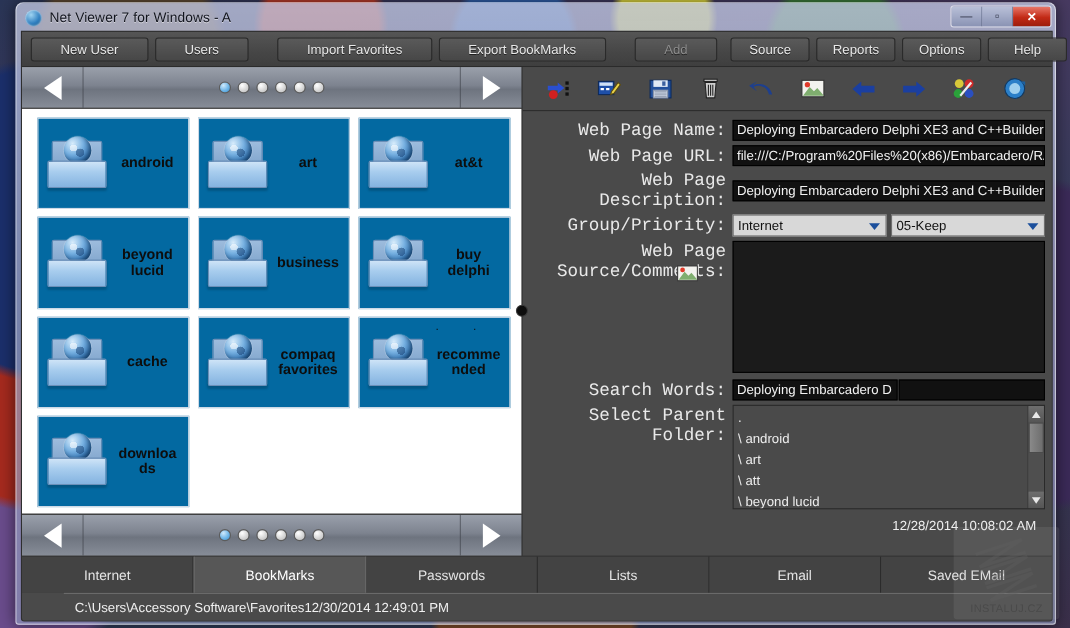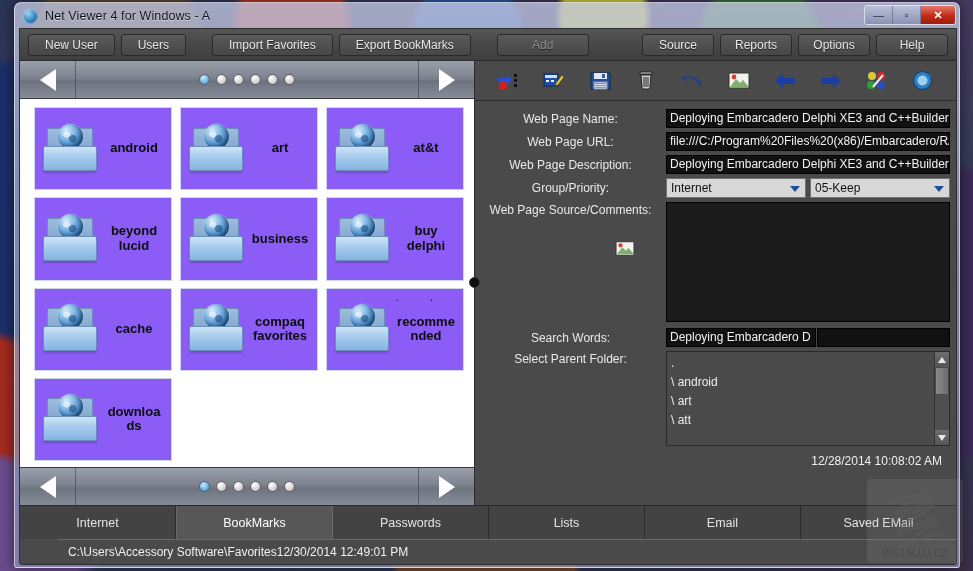--- a/index.html
+++ b/index.html
@@ -57,21 +57,21 @@
 
   
   #toolbar {
     height:32px; background:linear-gradient(180deg,#555,#464646 60%,#3f3f3f);
     border-bottom:1px solid #2b2b2b;
     display:flex; align-items:center; gap:6px; padding:0 8px;
   }
   .tbtn {
     height:22px; border:1px solid #2a2a2a; border-radius:3px;
     background:linear-gradient(180deg,#5a5a5a,#474747);
-    color:#e8e8e8; font-size:12px; padding:0 16px;
+    color:#e8e8e8; font-size:12px; padding:0 26px;
     display:flex; align-items:center; justify-content:center;
     text-shadow:0 1px 0 rgba(0,0,0,.6); white-space:nowrap; cursor:default;
   }
   .tbtn.disabled { color:#8d8d8d; }
   .tb-spacer { flex:1 1 auto; }
   .tb-gapsmall { width:14px; flex:none; }
 
   
   #body { flex:1; display:flex; min-height:0; position:relative; }
 
@@ -98,21 +98,21 @@
          background:radial-gradient(circle at 35% 30%,#fff,#d2d2d2 60%,#bcbcbc);
          border:1px solid #5c5c5c; }
   .dot.active { background:radial-gradient(circle at 35% 30%,#cfe9fb,#6fb6e8 55%,#3a8ecb); }
 
   #tilearea {
     flex:1; background:#ffffff; padding:8px 10px 6px 14px; min-height:0;
     display:grid; grid-template-columns:repeat(3,1fr); grid-template-rows:repeat(4,1fr);
     gap:7px 8px; position:relative;
   }
   .tile {
-    border:1px solid #cdd9e6; background:#8b5cf6;
+    border:1px solid #cdd9e6; background:#0369a1;
     display:flex; align-items:center; gap:4px; padding:4px 6px 4px 4px; position:relative; cursor:default;
   }
   .tile .dotsrow { position:absolute; top:2px; right:16px; font-size:11px; color:#111; letter-spacing:14px; }
   .folder { width:62px; height:54px; position:relative; flex:none; }
   .folder .back {
     position:absolute; left:8px; top:6px; width:46px; height:25px;
     background:linear-gradient(180deg,#9dbcdd,#7fa4cc); border:1px solid #6b8fb8; border-radius:2px 2px 0 0;
   }
   .folder .globe {
     position:absolute; left:19px; top:2px; width:25px; height:25px; border-radius:50%;
@@ -145,21 +145,21 @@
   #right { flex:1; display:flex; flex-direction:column; background:#4a4a4a; min-width:0; }
   #icontoolbar {
     height:40px; background:#4a4a4a; border-bottom:1px solid #2d2d2d;
     display:flex; align-items:center; padding:0 10px; gap:0;
   }
   .itool { width:47px; height:34px; display:flex; align-items:center; justify-content:center; cursor:default; }
   .itool svg { display:block; }
 
   #form { flex:1; padding:8px 6px 0 6px; font-size:12px; color:#e6e6e6; min-height:0; position:relative; }
   .frow { display:flex; align-items:center; margin-bottom:4px; }
-  .flabel { width:185px; text-align:center; padding-right:6px; font-size:12px; color:#e9e9e9; flex:none; }
+  .flabel { width:185px; text-align:right; padding-right:6px; font-size:16px; color:#e9e9e9; flex:none;font-family:Liberation Mono, monospace; }
   .fval {
     flex:1; height:19px; background:#111; border:1px solid #000;
     color:#f2f2f2; font-size:12px; line-height:17px; padding:0 3px;
     white-space:nowrap; overflow:hidden; text-overflow:clip;
   }
   .selwrap { flex:1; display:flex; gap:4px; }
   .fsel {
     flex:1; height:20px; background:#d8d8d8; border:1px solid #6f6f6f;
     color:#111; font-size:12px; line-height:18px; padding:0 4px; position:relative;
     display:flex; align-items:center;
@@ -214,21 +214,21 @@
   }
   #watermark .wm-text { font-size:10px; color:#4a4a4a; letter-spacing:.3px; margin-bottom:4px; }
 </style>
 </head>
 <body>
 
 <div id="window">
 
   <div id="titlebar">
     <div id="app-icon"></div>
-    <div id="title-text">Net Viewer 4 for Windows - A</div>
+    <div id="title-text">Net Viewer 7 for Windows - A</div>
     <div id="wincontrols">
       <div class="wb">—</div>
       <div class="wb">▫</div>
       <div class="wb close">✕</div>
     </div>
   </div>
 
   <div id="client">
 
     <div id="toolbar">
@@ -516,20 +516,21 @@
           </div>
 
           <div class="frow tall">
             <div class="flabel">Select Parent Folder:</div>
             <div class="listbox">
               <div class="listitems">
                 <div class="litem">.</div>
                 <div class="litem">\ android</div>
                 <div class="litem">\ art</div>
                 <div class="litem">\ att</div>
+                <div class="litem">\ beyond lucid</div>
               </div>
               <div class="vscroll">
                 <div class="vsbtn">
                     <div class="t-up"></div>
                   </div>
                 <div class="vsthumb"></div>
                 <div class="vstrack"></div>
                 <div class="vsbtn">
                     <div class="t-dn"></div>
                   </div>

